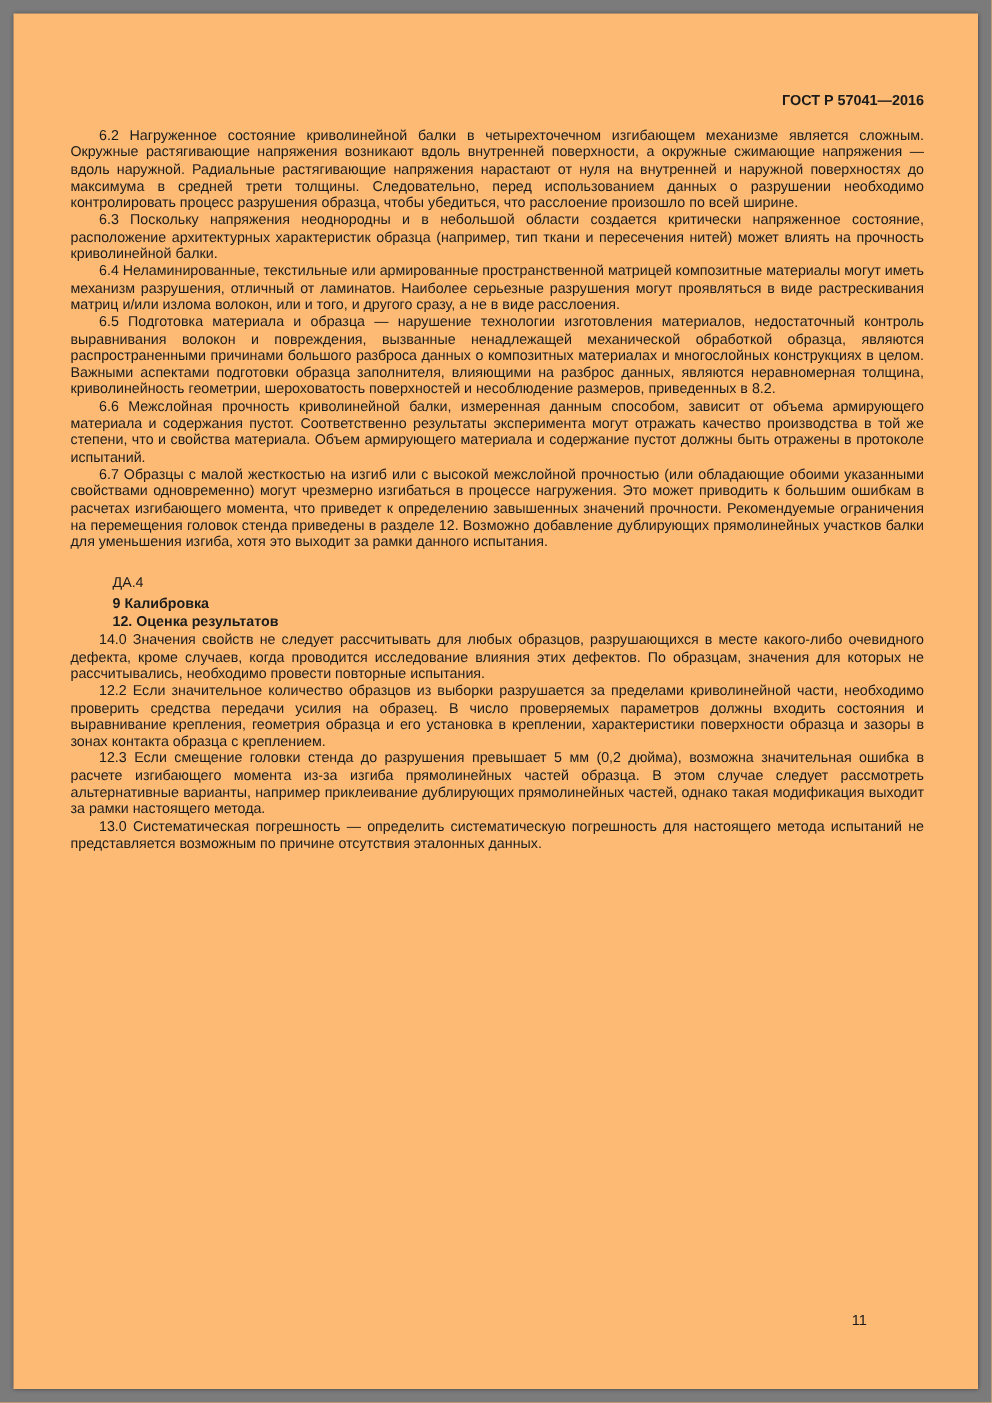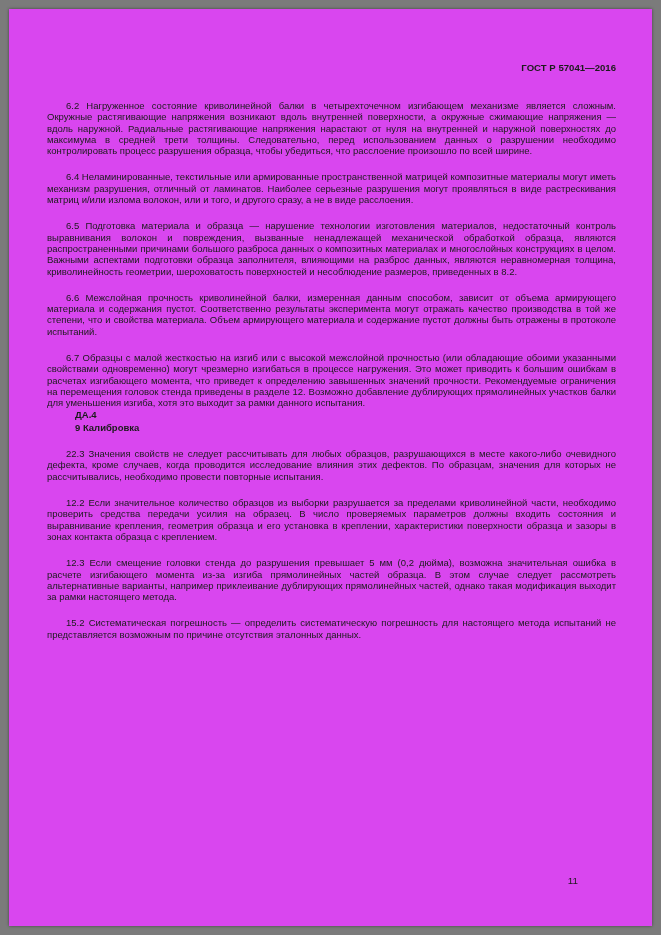--- a/index.html
+++ b/index.html
@@ -9,21 +9,21 @@
     background: #7b7b7b;
     position: relative;
     font-family: "Liberation Sans", sans-serif;
   }
   .page {
     position: absolute;
     left: 9px;
     top: 9px;
     width: 643px;
     height: 917px;
-    background: #d946ef;
+    background: #fdba74;
     box-shadow: 0 0 3px rgba(0,0,0,0.45);
   }
   .doc-header {
     position: absolute;
     top: 53px;
     left: 38px;
     right: 36px;
     text-align: right;
     font-weight: bold;
     font-size: 9.6px;
@@ -33,26 +33,26 @@
     position: absolute;
     top: 76px;
     left: 38px;
     right: 36px;
     font-size: 9.5px;
     line-height: 11.3px;
     text-align: justify;
     color: #1b1b1b;
   }
   .doc-body p { margin: 0; }
-  .doc-body p.para { text-indent: 19px; margin-top: 15px; }
+  .doc-body p.para { text-indent: 19px; }
   .doc-body p.h1 {
-    font-weight: bold;
+    font-weight: normal;
     text-indent: 28px;
     text-align: left;
-    margin-top: 0;
+    margin-top: 16px;
     margin-bottom: 2px;
   }
   .doc-body p.h2 {
     font-weight: bold;
     text-indent: 28px;
     text-align: left;
     margin-top: 1px;
     margin-bottom: 1px;
   }
   .doc-footer {
@@ -65,27 +65,29 @@
 </style>
 </head>
 <body>
 
 <div class="page">
   <div class="doc-header">
     <span>ГОСТ Р 57041—2016</span>
   </div>
   <div class="doc-body">
       <p class="para">6.2 Нагруженное состояние криволинейной балки в четырехточечном изгибающем механизме является сложным. Окружные растягивающие напряжения возникают вдоль внутренней поверхности, а окружные сжимающие напряжения — вдоль наружной. Радиальные растягивающие напряжения нарастают от нуля на внутренней и наружной поверхностях до максимума в средней трети толщины. Следовательно, перед использованием данных о разрушении необходимо контролировать процесс разрушения образца, чтобы убедиться, что расслоение произошло по всей ширине.</p>
+      <p class="para">6.3 Поскольку напряжения неоднородны и в небольшой области создается критически напряженное состояние, расположение архитектурных характеристик образца (например, тип ткани и пересечения нитей) может влиять на прочность криволинейной балки.</p>
       <p class="para">6.4 Неламинированные, текстильные или армированные пространственной матрицей композитные материалы могут иметь механизм разрушения, отличный от ламинатов. Наиболее серьезные разрушения могут проявляться в виде растрескивания матриц и/или излома волокон, или и того, и другого сразу, а не в виде расслоения.</p>
       <p class="para">6.5 Подготовка материала и образца — нарушение технологии изготовления материалов, недостаточный контроль выравнивания волокон и повреждения, вызванные ненадлежащей механической обработкой образца, являются распространенными причинами большого разброса данных о композитных материалах и многослойных конструкциях в целом. Важными аспектами подготовки образца заполнителя, влияющими на разброс данных, являются неравномерная толщина, криволинейность геометрии, шероховатость поверхностей и несоблюдение размеров, приведенных в 8.2.</p>
       <p class="para">6.6 Межслойная прочность криволинейной балки, измеренная данным способом, зависит от объема армирующего материала и содержания пустот. Соответственно результаты эксперимента могут отражать качество производства в той же степени, что и свойства материала. Объем армирующего материала и содержание пустот должны быть отражены в протоколе испытаний.</p>
       <p class="para">6.7 Образцы с малой жесткостью на изгиб или с высокой межслойной прочностью (или обладающие обоими указанными свойствами одновременно) могут чрезмерно изгибаться в процессе нагружения. Это может приводить к большим ошибкам в расчетах изгибающего момента, что приведет к определению завышенных значений прочности. Рекомендуемые ограничения на перемещения головок стенда приведены в разделе 12. Возможно добавление дублирующих прямолинейных участков балки для уменьшения изгиба, хотя это выходит за рамки данного испытания.</p>
       <p class="h1">ДА.4</p>
       <p class="h2">9 Калибровка</p>
-      <p class="para">22.3 Значения свойств не следует рассчитывать для любых образцов, разрушающихся в месте какого-либо очевидного дефекта, кроме случаев, когда проводится исследование влияния этих дефектов. По образцам, значения для которых не рассчитывались, необходимо провести повторные испытания.</p>
+      <p class="h2">12. Оценка результатов</p>
+      <p class="para">14.0 Значения свойств не следует рассчитывать для любых образцов, разрушающихся в месте какого-либо очевидного дефекта, кроме случаев, когда проводится исследование влияния этих дефектов. По образцам, значения для которых не рассчитывались, необходимо провести повторные испытания.</p>
       <p class="para">12.2 Если значительное количество образцов из выборки разрушается за пределами криволинейной части, необходимо проверить средства передачи усилия на образец. В число проверяемых параметров должны входить состояния и выравнивание крепления, геометрия образца и его установка в креплении, характеристики поверхности образца и зазоры в зонах контакта образца с креплением.</p>
       <p class="para">12.3 Если смещение головки стенда до разрушения превышает 5 мм (0,2 дюйма), возможна значительная ошибка в расчете изгибающего момента из-за изгиба прямолинейных частей образца. В этом случае следует рассмотреть альтернативные варианты, например приклеивание дублирующих прямолинейных частей, однако такая модификация выходит за рамки настоящего метода.</p>
-      <p class="para">15.2 Систематическая погрешность — определить систематическую погрешность для настоящего метода испытаний не представляется возможным по причине отсутствия эталонных данных.</p>
+      <p class="para">13.0 Систематическая погрешность — определить систематическую погрешность для настоящего метода испытаний не представляется возможным по причине отсутствия эталонных данных.</p>
     </div>
   <div class="doc-footer">
     <span>11</span>
   </div>
 </div>
 
 </body></html>

